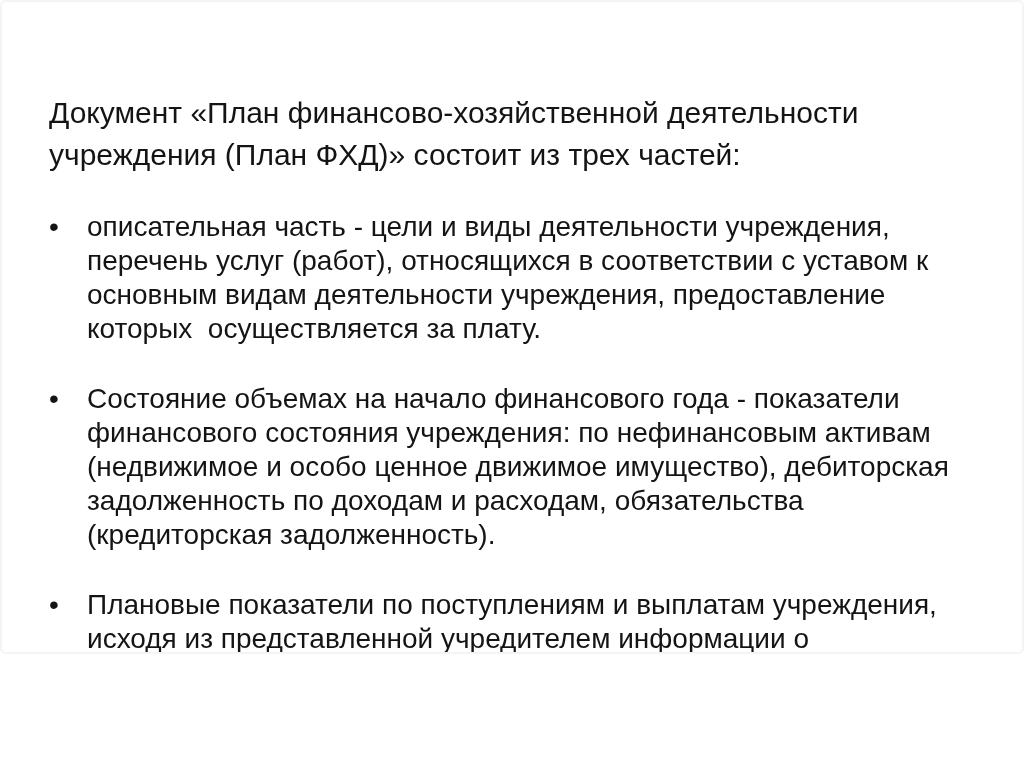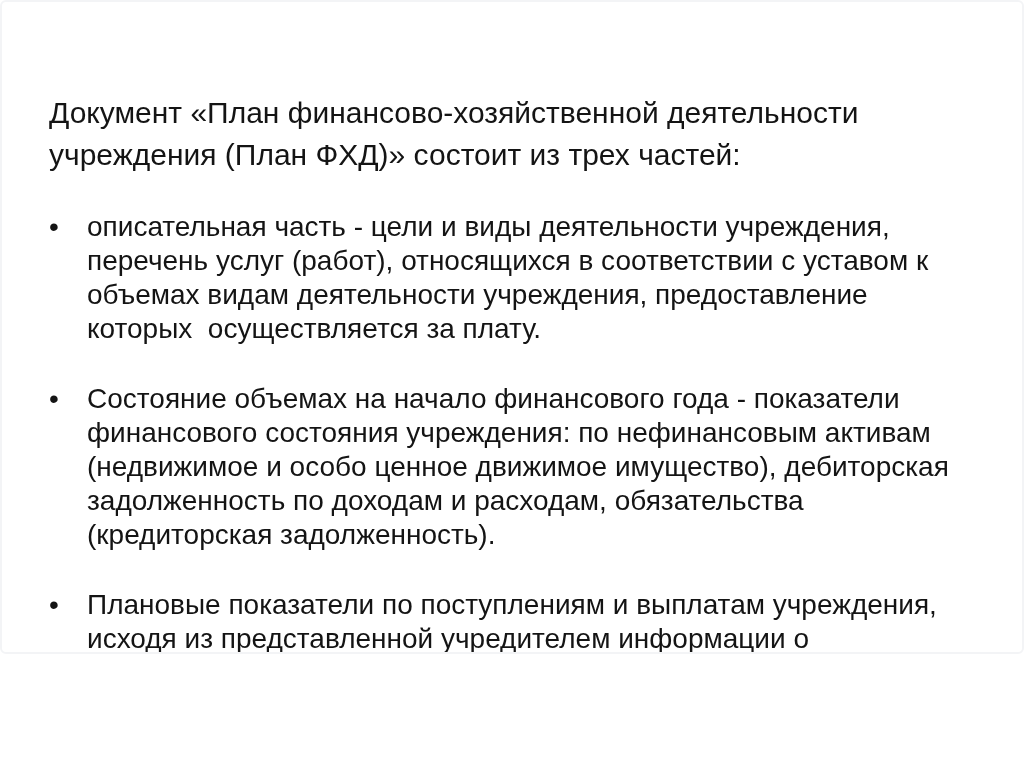--- a/index.html
+++ b/index.html
@@ -68,21 +68,21 @@
 
     <h1 class="title">Документ «План финансово-хозяйственной деятельности
 учреждения (План ФХД)» состоит из трех частей:</h1>
 
     <ul class="bullets">
 
       <li class="bullet">
         <span class="marker">•</span>
         <span class="text">описательная часть - цели и виды деятельности учреждения,
 перечень услуг (работ), относящихся в соответствии с уставом к
-объемах видам деятельности учреждения, предоставление
+основным видам деятельности учреждения, предоставление
 которых  осуществляется за плату.</span>
       </li>
 
       <li class="bullet">
         <span class="marker">•</span>
         <span class="text">Состояние объемах на начало финансового года - показатели
 финансового состояния учреждения: по нефинансовым активам
 (недвижимое и особо ценное движимое имущество), дебиторская
 задолженность по доходам и расходам, обязательства
 (кредиторская задолженность).</span>

